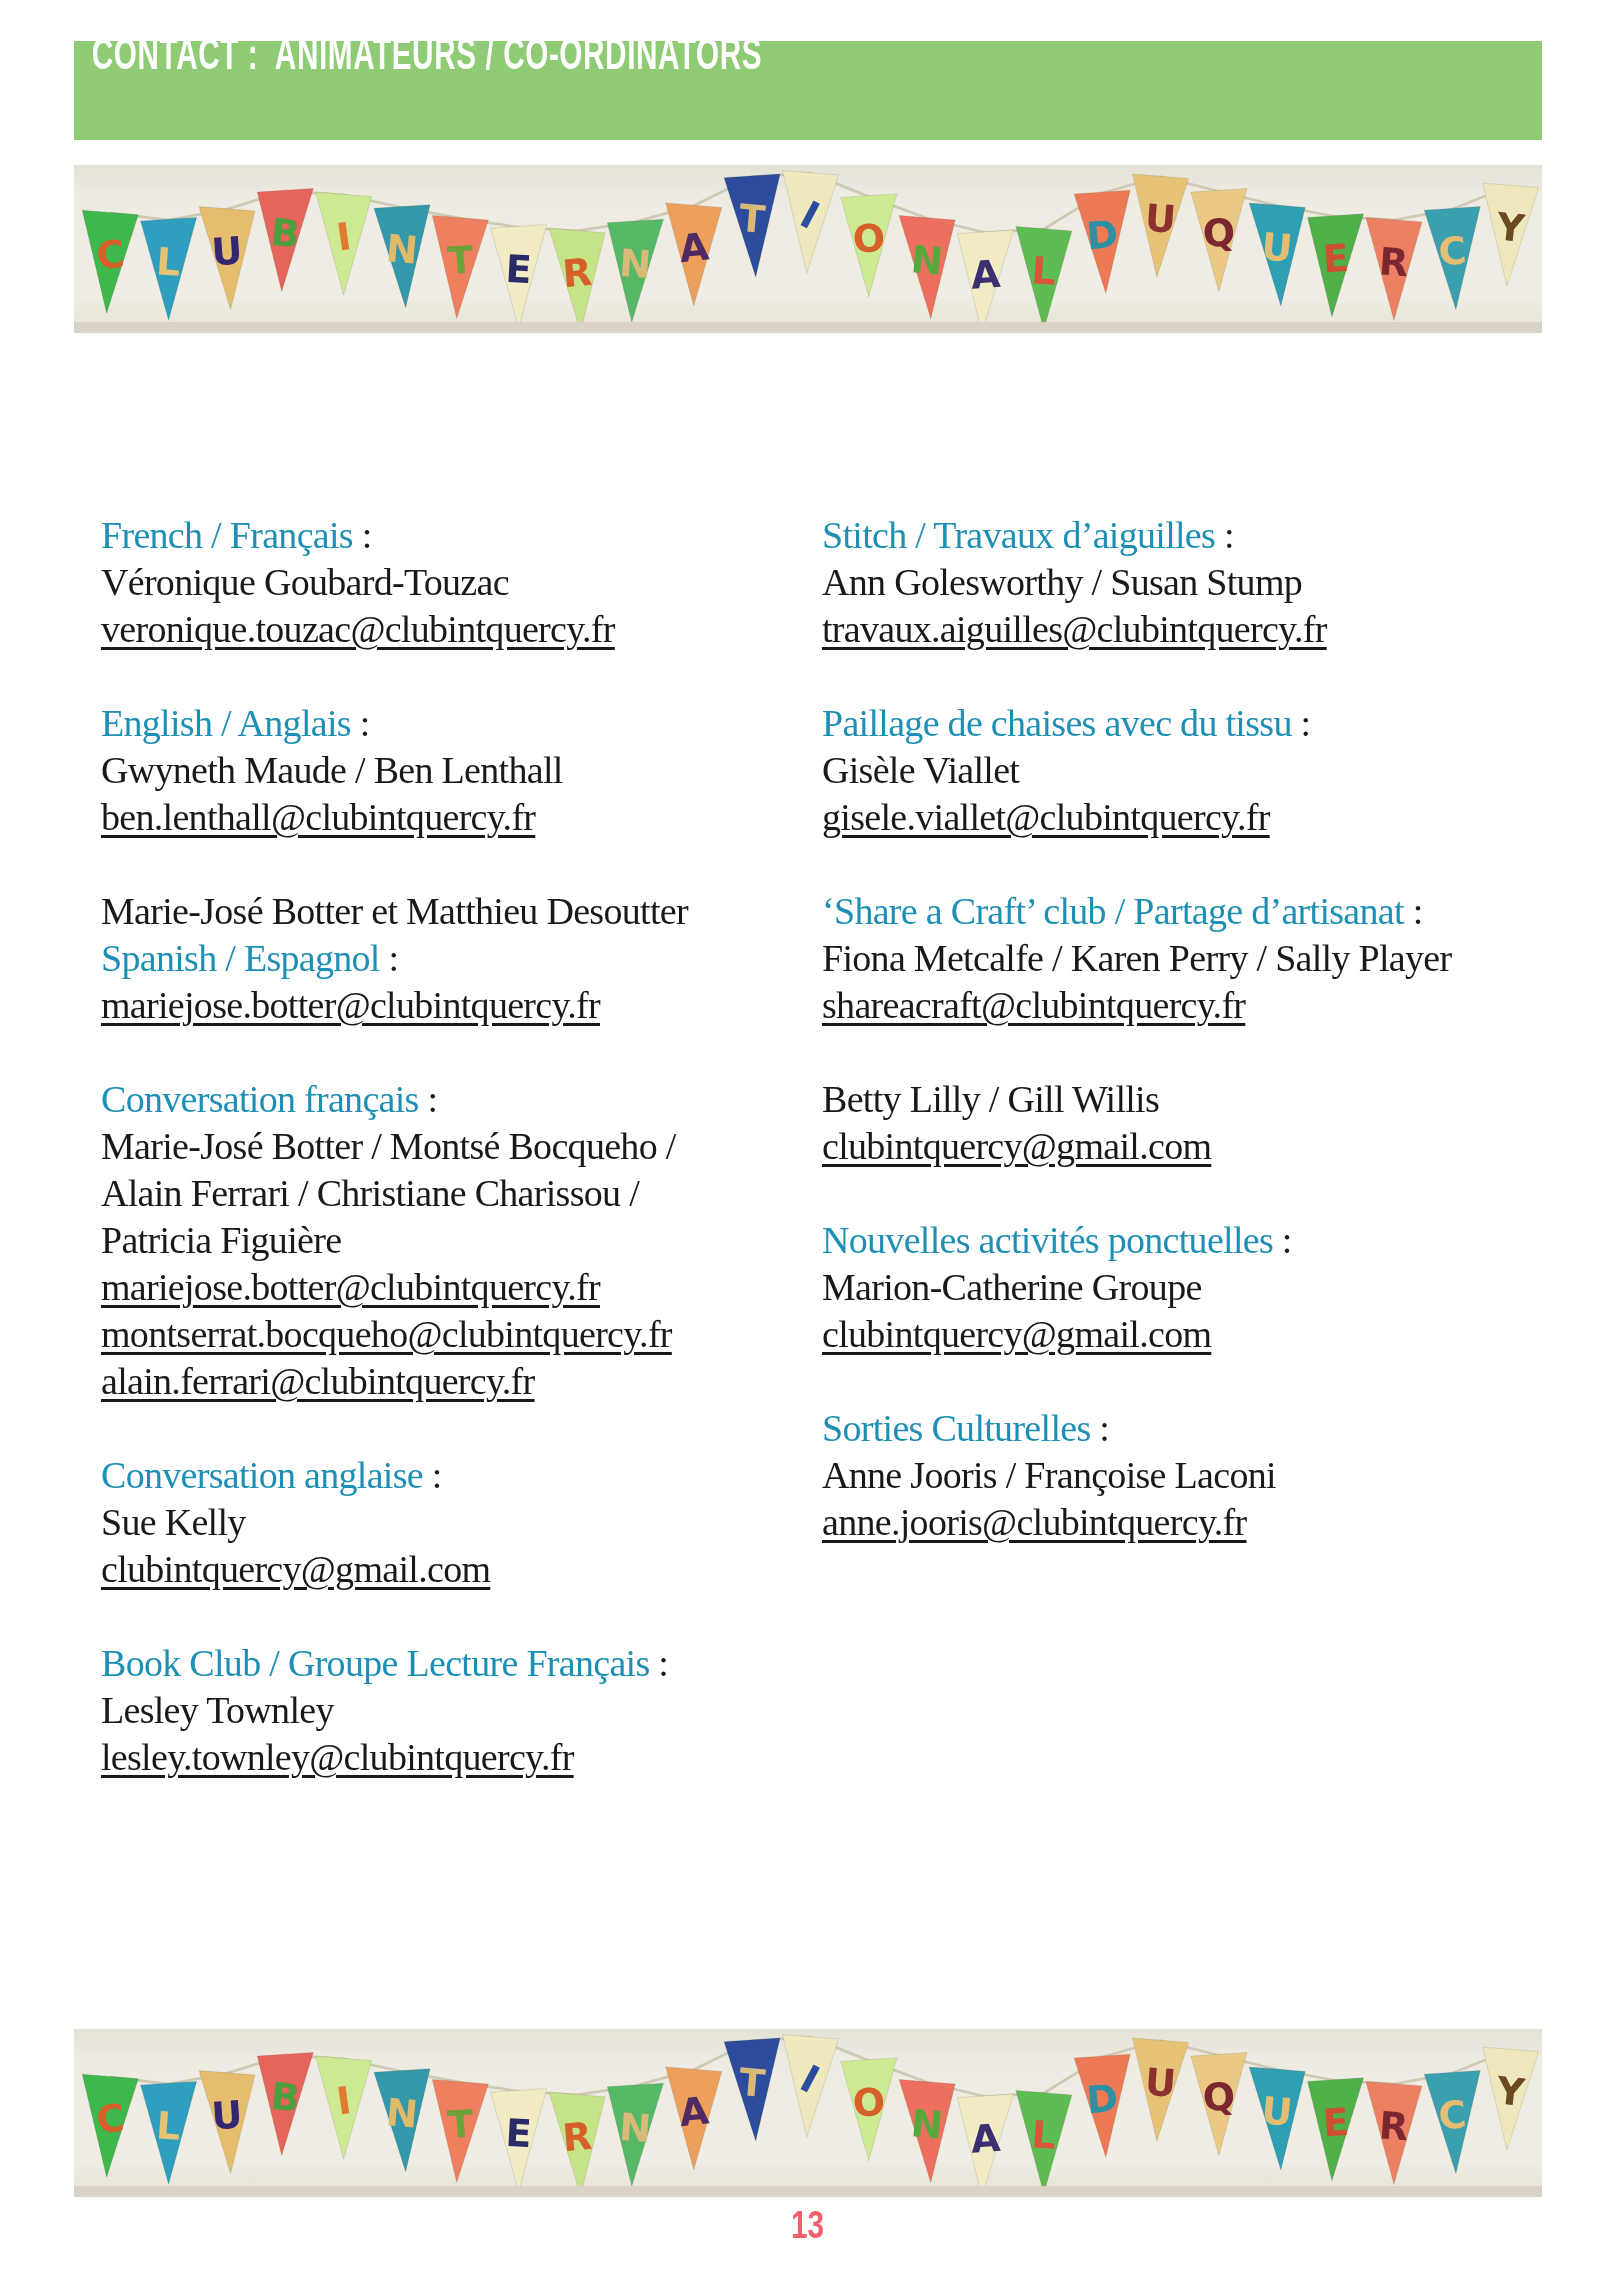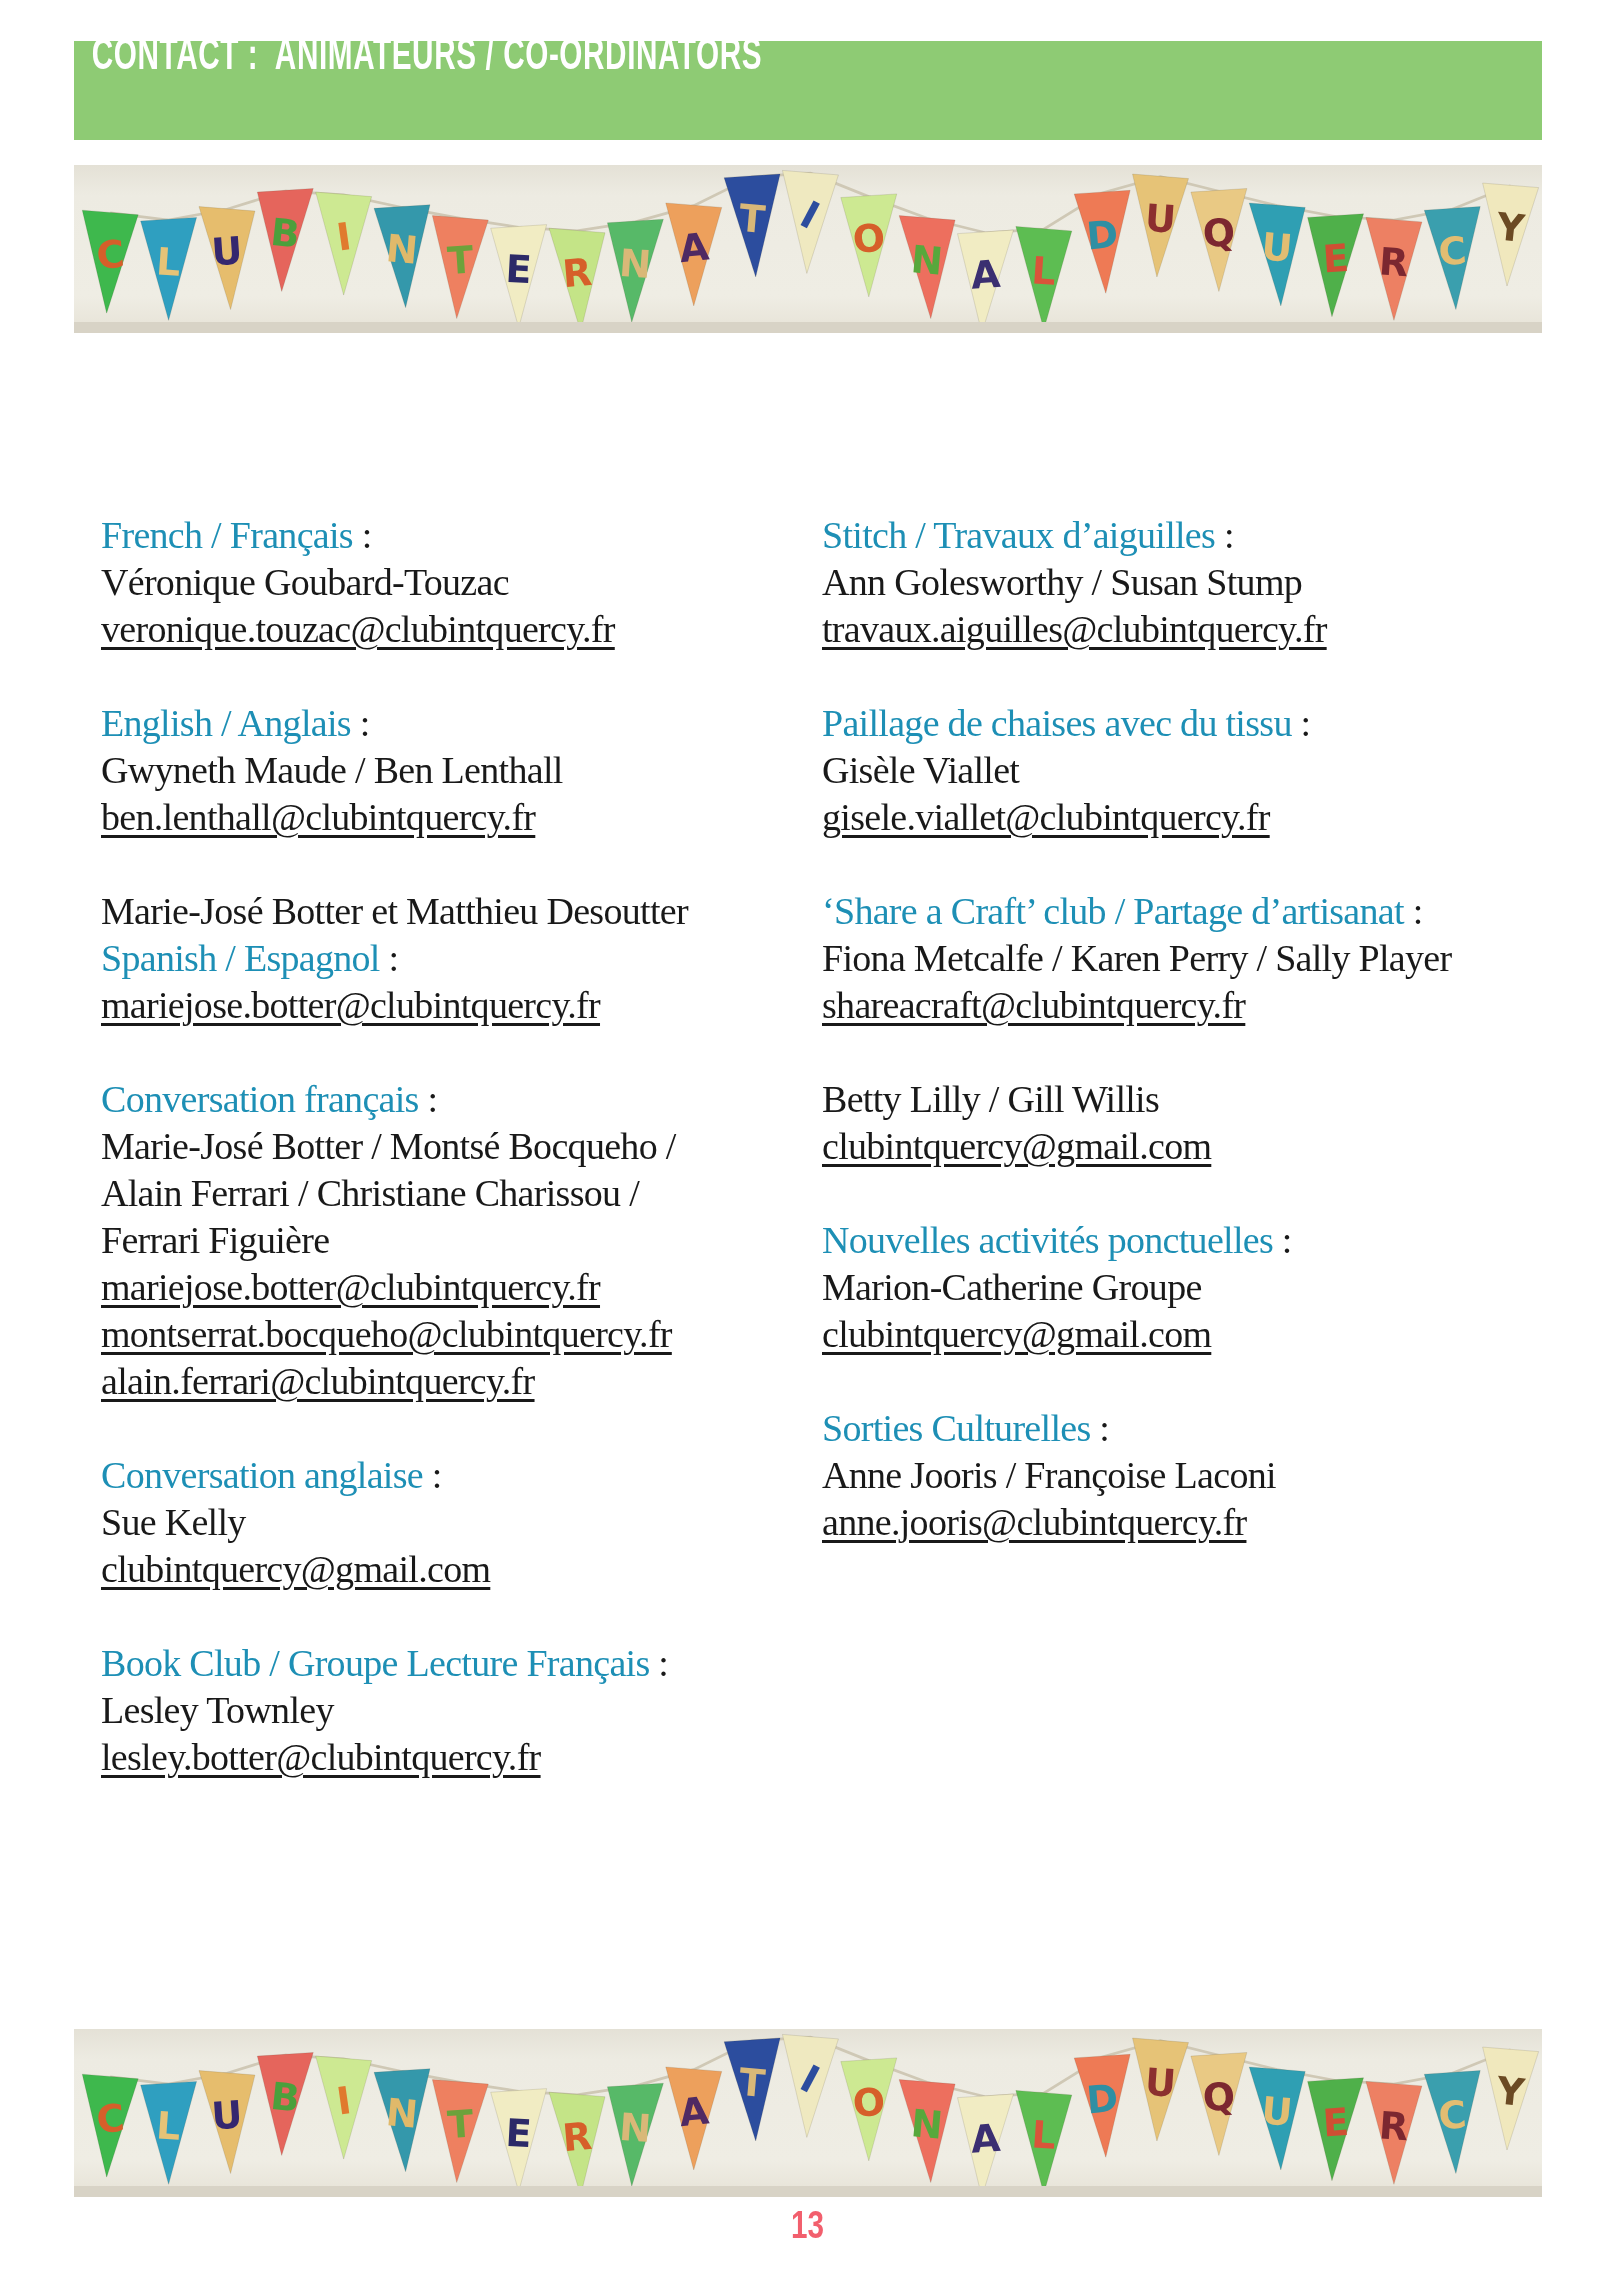--- a/index.html
+++ b/index.html
@@ -148,34 +148,34 @@
       </div>
       <div class="block">
         <div class="line name">Marie-José Botter et Matthieu Desoutter</div>
         <div class="line heading"><span class="hteal">Spanish / Espagnol</span><span class="hcolon">&nbsp;:</span></div>
         <div class="line email">mariejose.botter@clubintquercy.fr</div>
       </div>
       <div class="block">
         <div class="line heading"><span class="hteal">Conversation français</span><span class="hcolon">&nbsp;:</span></div>
         <div class="line name">Marie-José Botter / Montsé Bocqueho /</div>
         <div class="line name">Alain Ferrari / Christiane Charissou /</div>
-        <div class="line name">Ferrari Figuière</div>
+        <div class="line name">Patricia Figuière</div>
         <div class="line email">mariejose.botter@clubintquercy.fr</div>
         <div class="line email">montserrat.bocqueho@clubintquercy.fr</div>
         <div class="line email">alain.ferrari@clubintquercy.fr</div>
       </div>
       <div class="block">
         <div class="line heading"><span class="hteal">Conversation anglaise</span><span class="hcolon">&nbsp;:</span></div>
         <div class="line name">Sue Kelly</div>
         <div class="line email">clubintquercy@gmail.com</div>
       </div>
       <div class="block">
         <div class="line heading"><span class="hteal">Book Club / Groupe Lecture Français</span><span class="hcolon">&nbsp;:</span></div>
         <div class="line name">Lesley Townley</div>
-        <div class="line email">lesley.botter@clubintquercy.fr</div>
+        <div class="line email">lesley.townley@clubintquercy.fr</div>
       </div>
     </div>
   <div class="col col-right">
       <div class="block">
         <div class="line heading"><span class="hteal">Stitch / Travaux d’aiguilles</span><span class="hcolon">&nbsp;:</span></div>
         <div class="line name">Ann Golesworthy / Susan Stump</div>
         <div class="line email">travaux.aiguilles@clubintquercy.fr</div>
       </div>
       <div class="block">
         <div class="line heading"><span class="hteal">Paillage de chaises avec du tissu</span><span class="hcolon">&nbsp;:</span></div>

